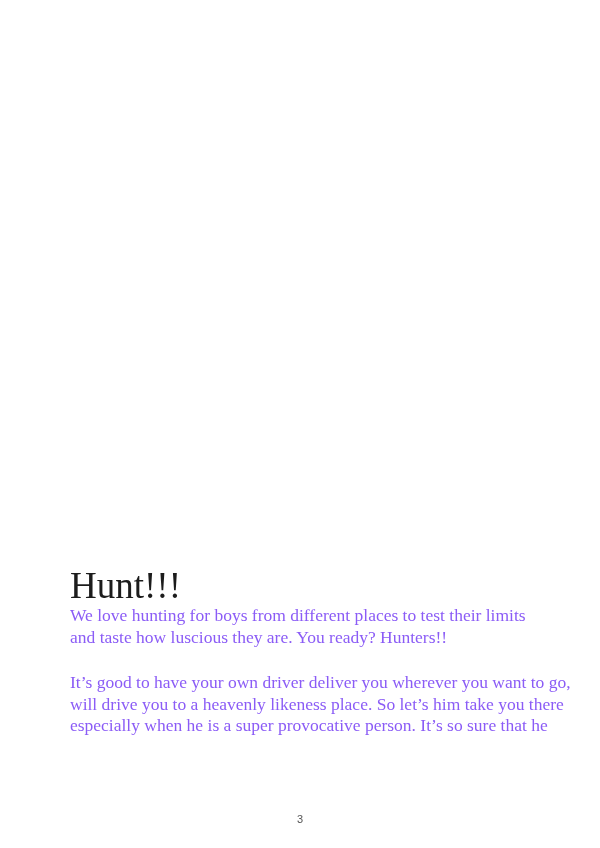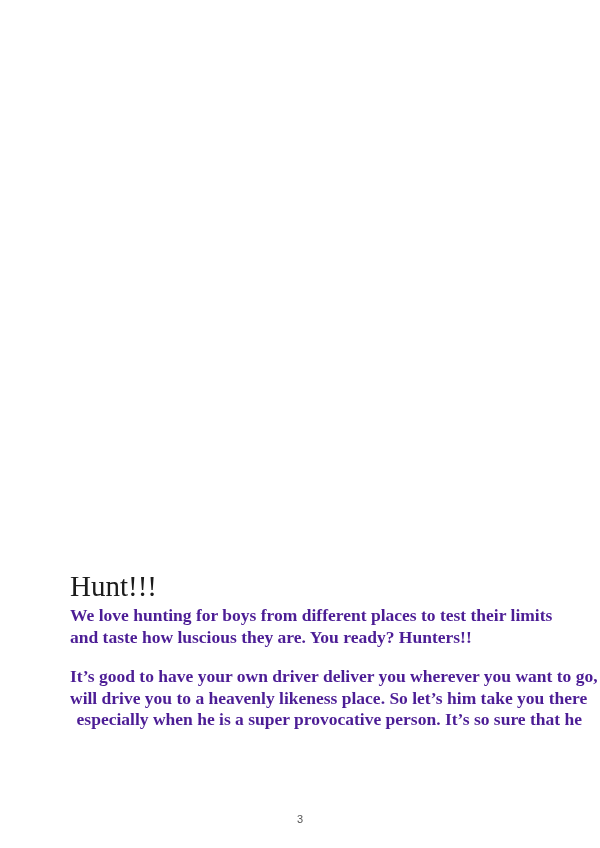--- a/index.html
+++ b/index.html
@@ -17,34 +17,33 @@
   }
   .content {
     position: absolute;
     left: 70px;
     top: 571px;
     width: 512px;
     color: #1c1c1c;
   }
   .heading {
     margin: 0;
-    font-size: 29px;
+    font-size: 37px;
     font-weight: 400;
     line-height: 30px;
     color: #1c1c1c;
   }
   .para {
     margin: 0;
     font-size: 17.5px;
     line-height: 21.5px;
-    color: #4c1d95;
-    font-weight: bold;
+    color: #8b5cf6;
   }
   .para-1 { margin-top: 4px; }
-  .para-2 { margin-top: 18px; text-align: right; }
+  .para-2 { margin-top: 24px; }
   .line {
     display: block;
     white-space: nowrap;
   }
   .page-number {
     position: absolute;
     top: 813px;
     left: 0;
     width: 100%;
     text-align: center;

